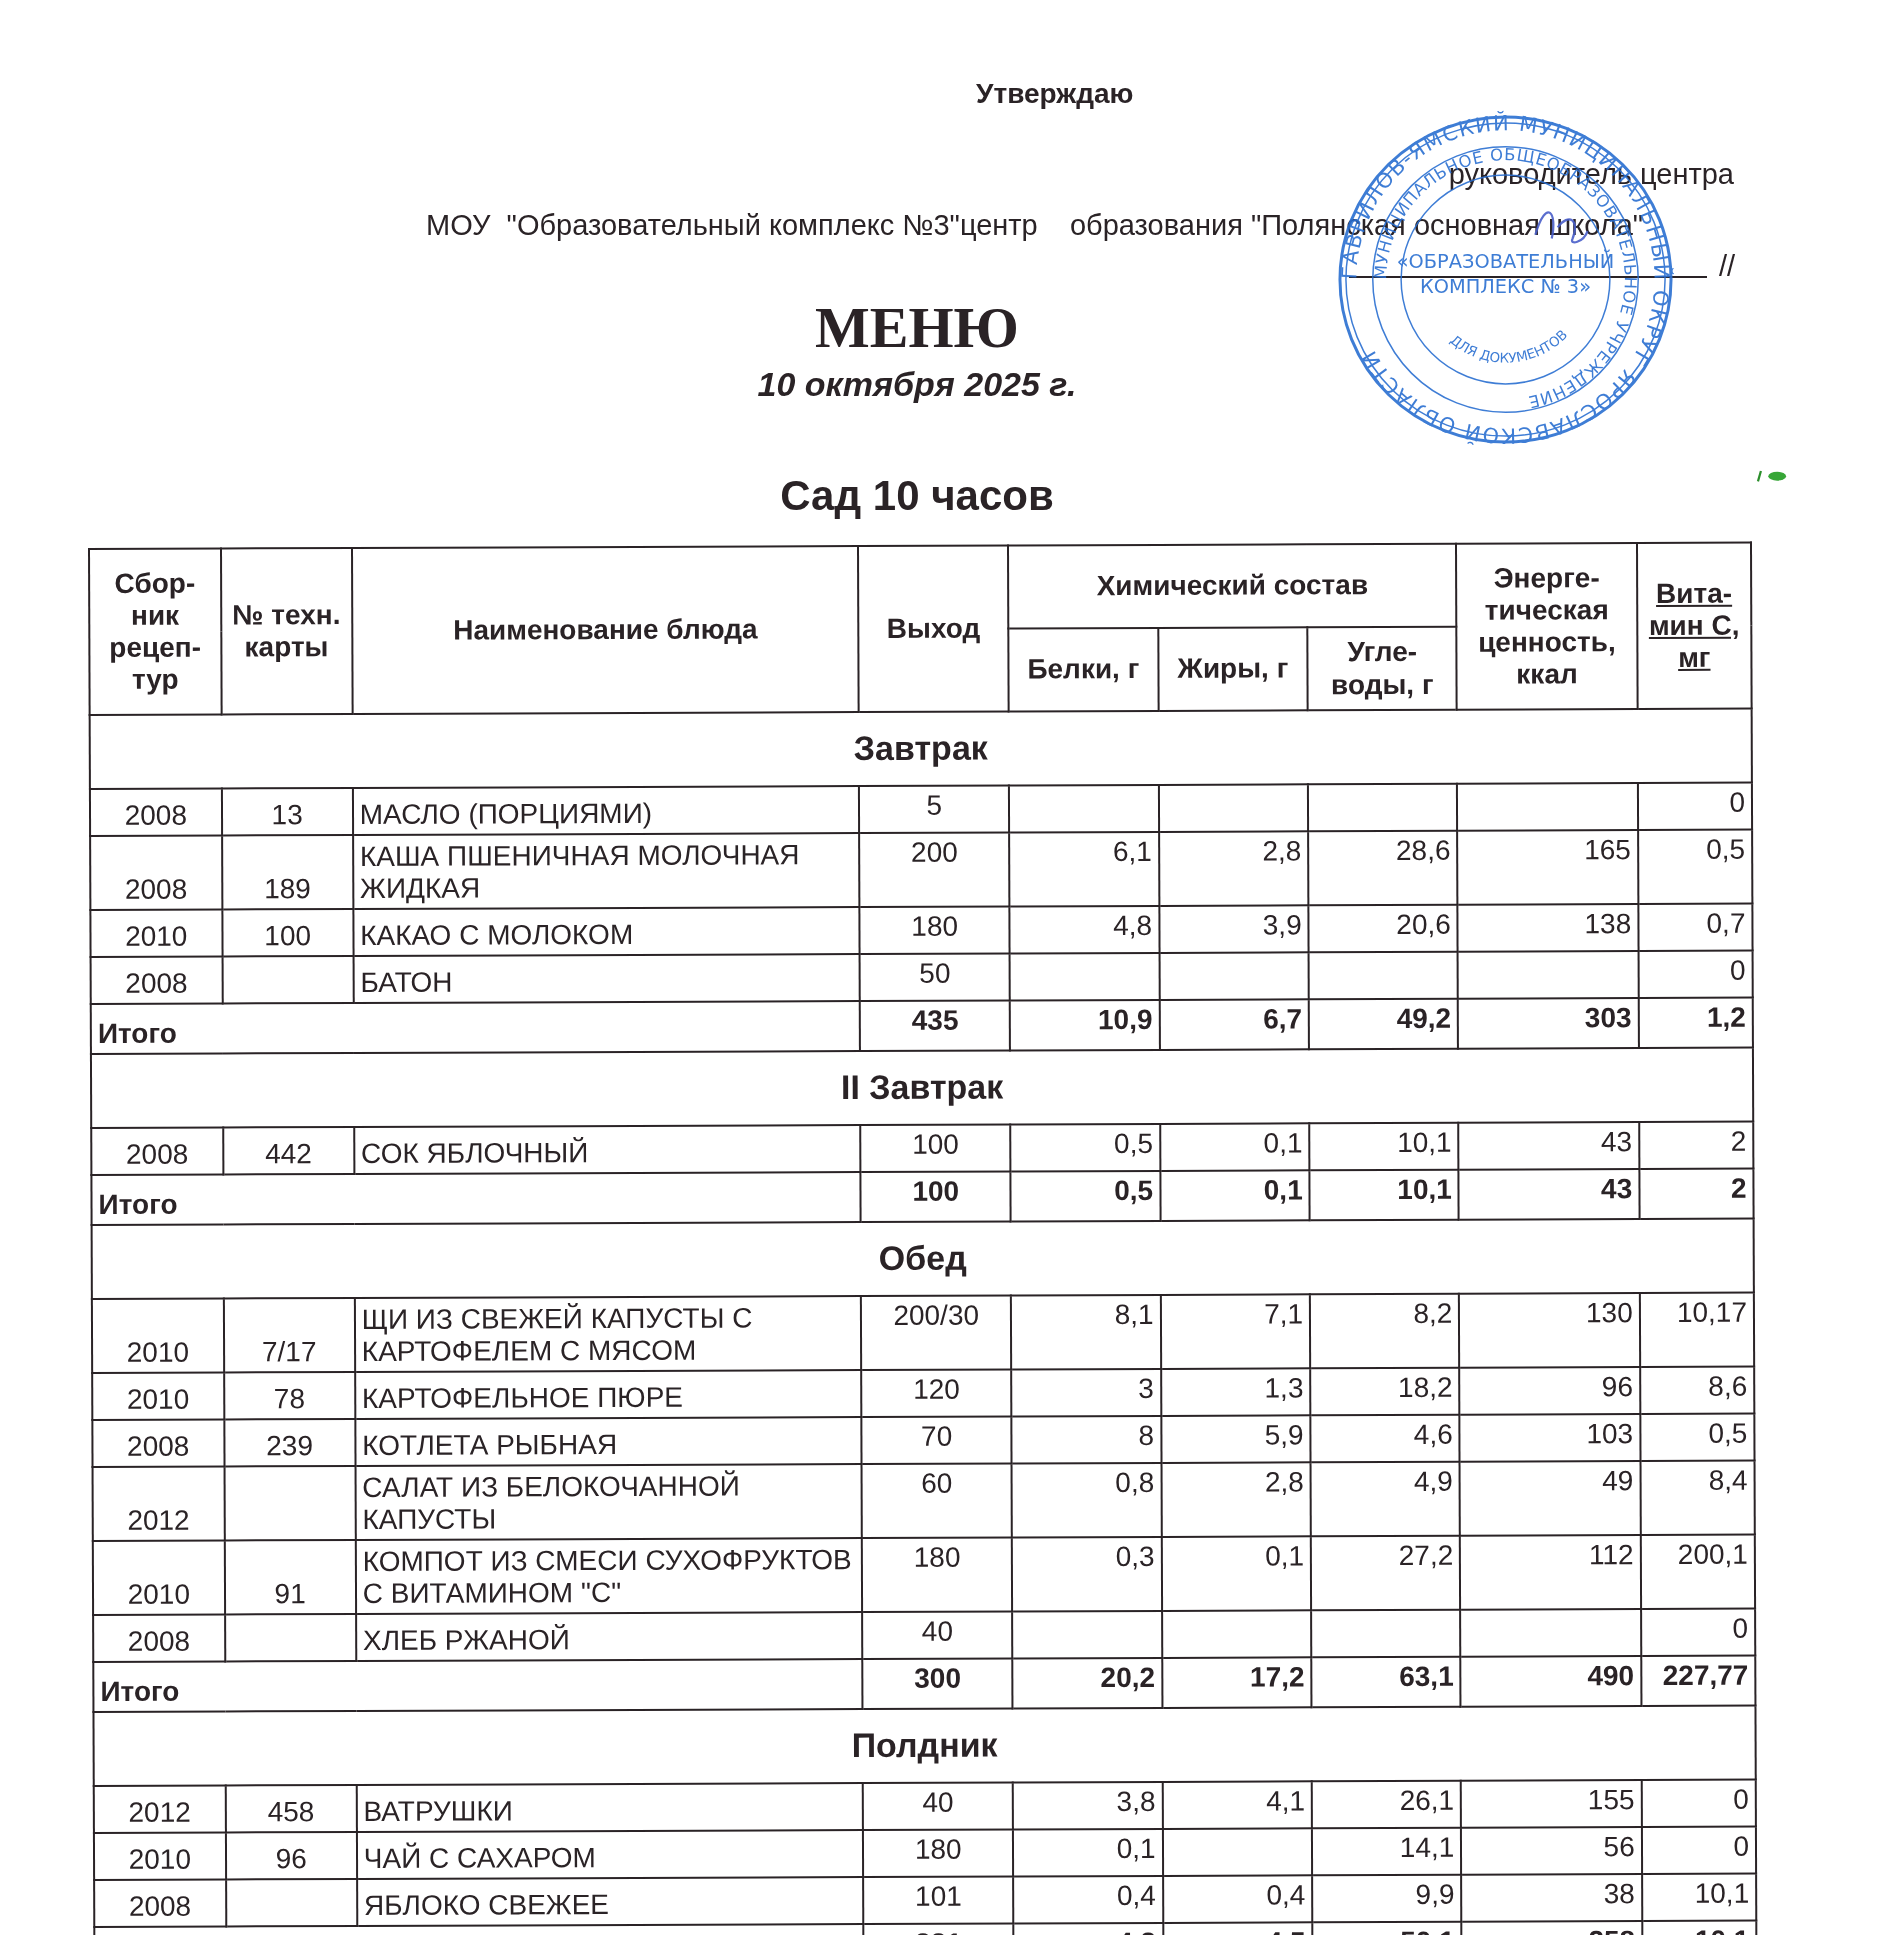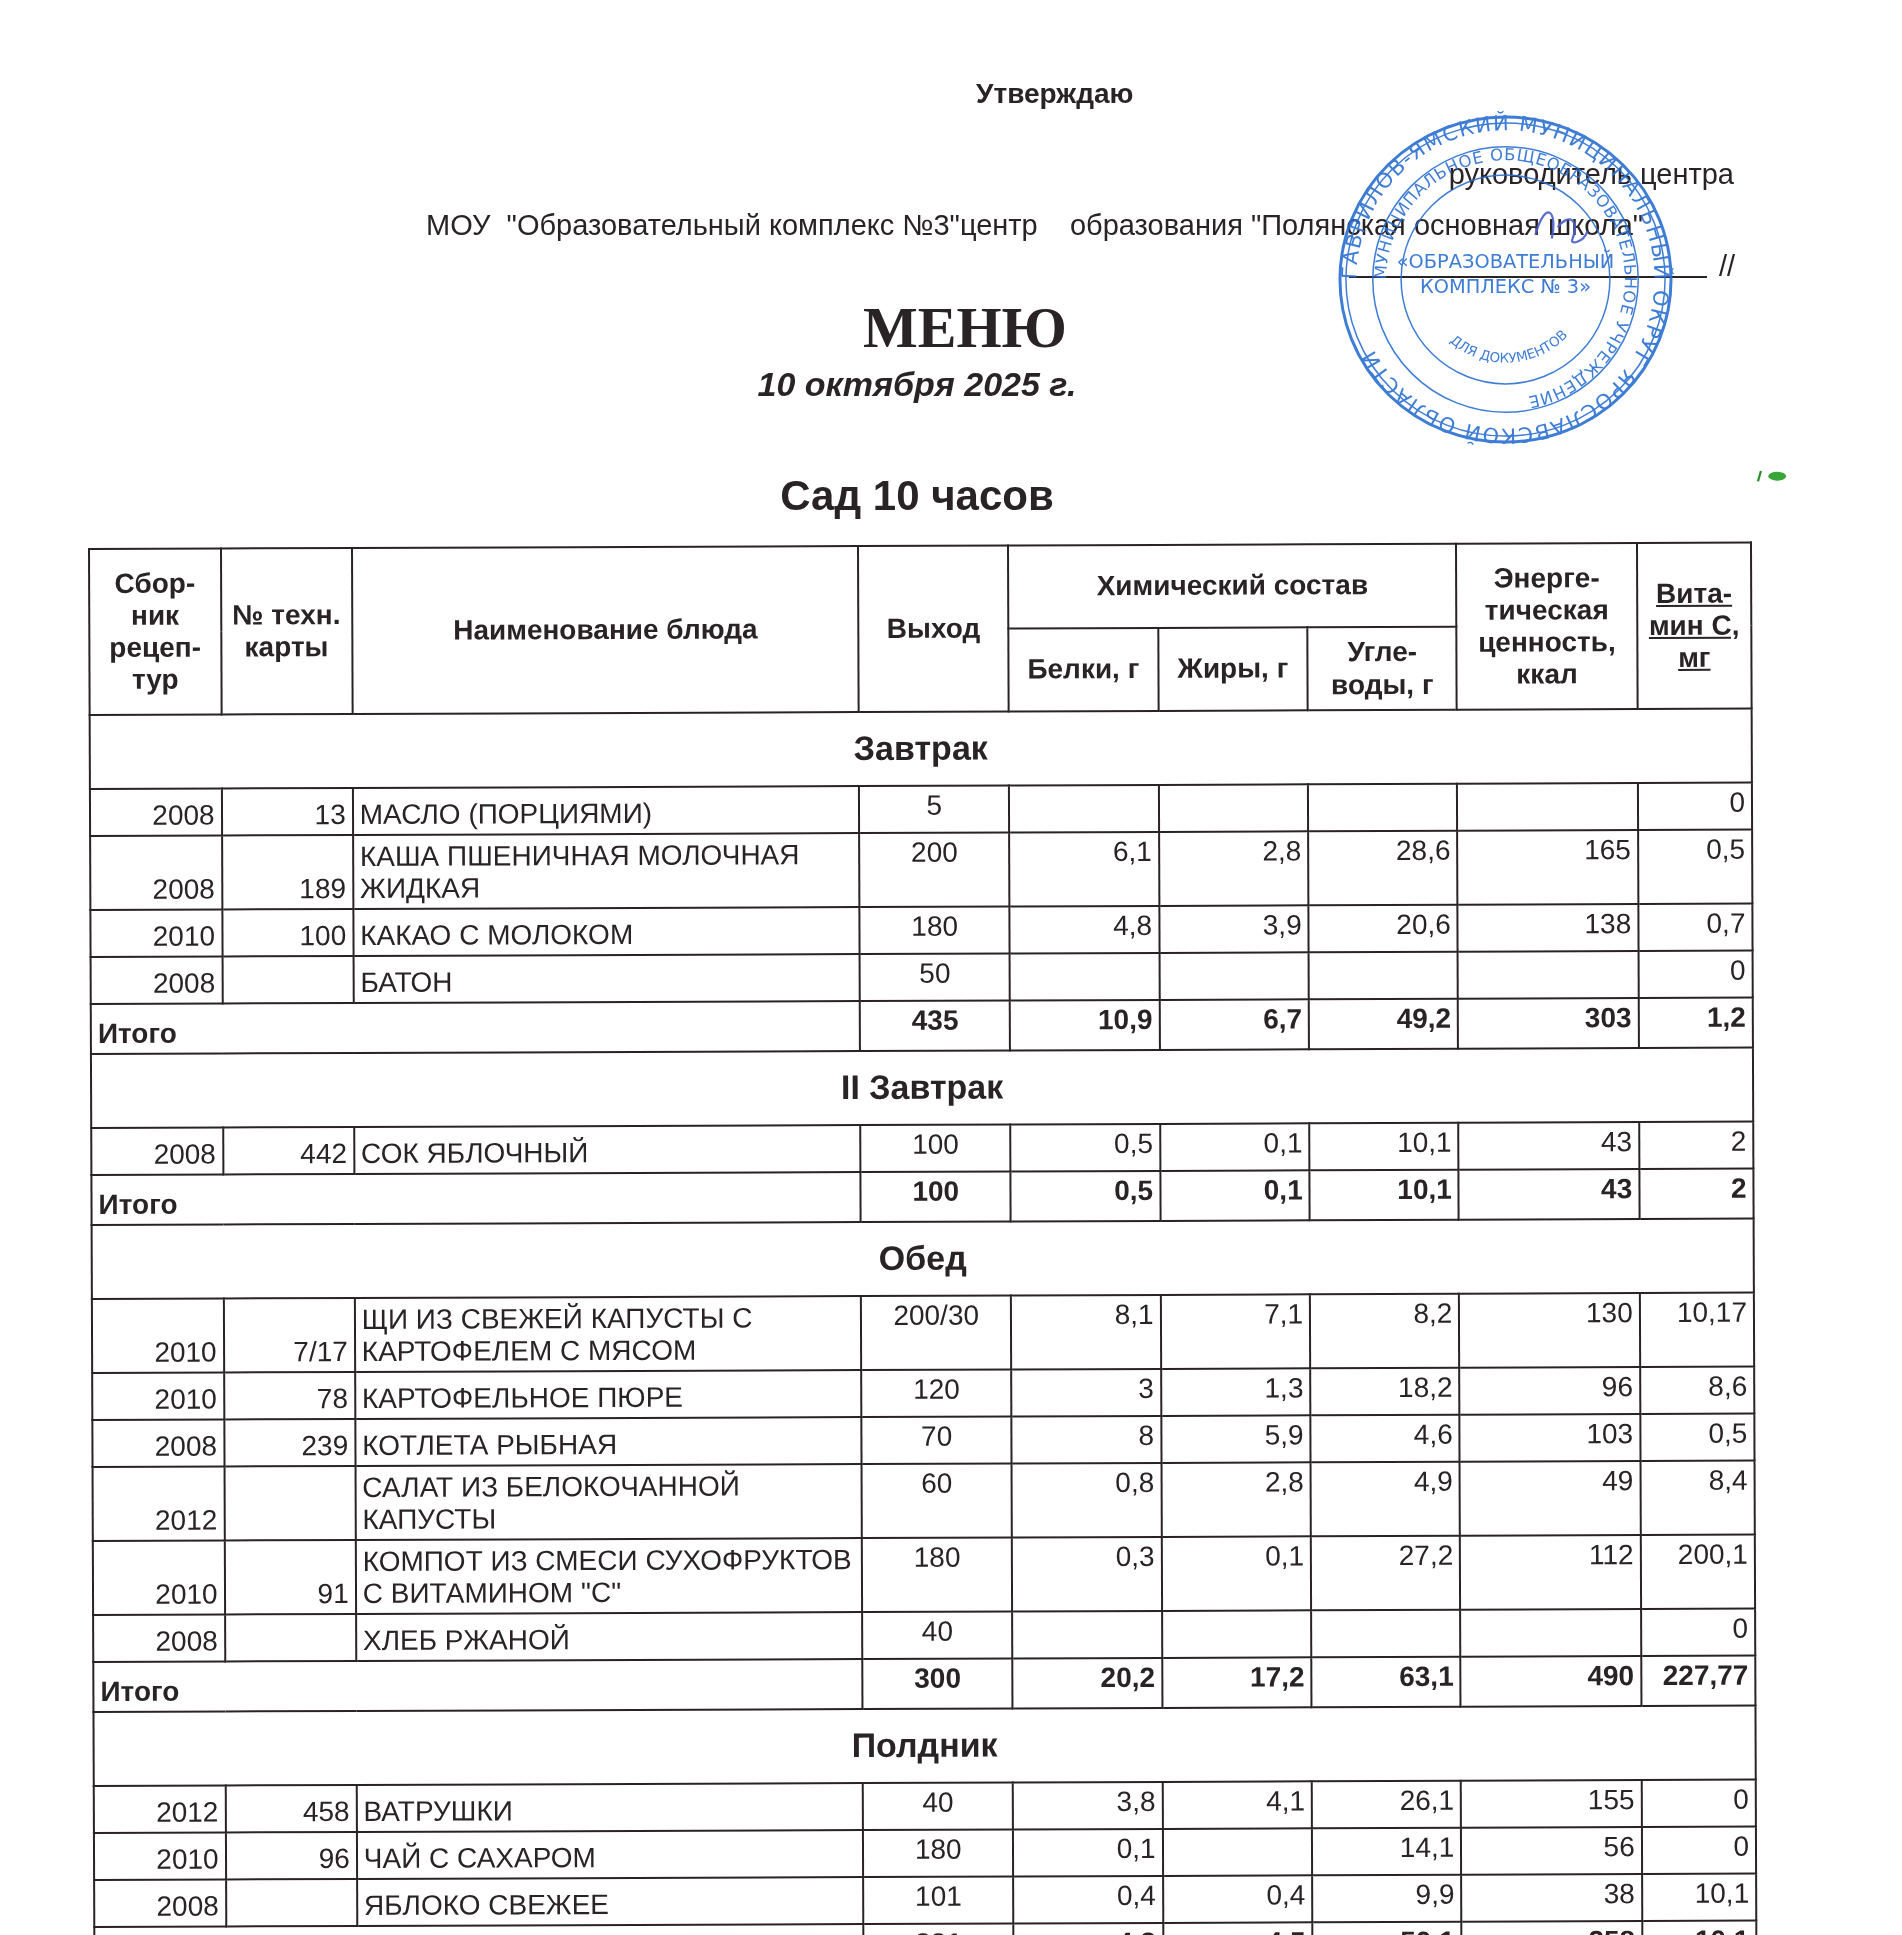--- a/index.html
+++ b/index.html
@@ -19,21 +19,21 @@
     .sign-line {
       position: absolute; left: 1349px; top: 276px; width: 358px; height: 0;
       border-top: 2.2px solid #2a2326;
     }
     .sign-slash {
       position: absolute; left: 1719px; top: 250px; font-size: 29px;
     }
     .title {
       position: absolute; left: 0; width: 1834px; text-align: center;
     }
-    .title-menu { top: 294px; font-family: "Liberation Serif", serif; font-size: 58px; font-weight: bold; margin-left: 48px; }
+    .title-menu { top: 294px; font-family: "Liberation Serif", serif; font-size: 58px; font-weight: bold; }
     .title-date { top: 365px; font-size: 34px; font-weight: bold; font-style: italic; }
     .title-group { top: 472px; font-size: 42px; font-weight: bold; }
 
     .stamp {
       position: absolute; left: 1334px; top: 108px; width: 343px; height: 343px;
       pointer-events: none; opacity: 0.9;
     }
     .green-mark { position: absolute; left: 1755px; top: 468px; width: 37px; height: 16.4px; }
 
     table.menu {
@@ -44,21 +44,21 @@
       border: 2.2px solid #2a2326; font-size: 28px; padding: 3px 6px; line-height: 1.15;
     }
     table.menu th { font-weight: bold; text-align: center; vertical-align: middle; }
     .c-coll { width: 119px; }
     .c-tech { width: 119px; margin-left: 20px; }
     .c-name { width: 507px; }
     .c-out { width: 138px; }
     .c-num { width: 138px; }
     .c-kcal { width: 168px; }
     .c-vit { width: 101px; text-decoration: underline; }
-    td.center { text-align: right; vertical-align: bottom; }
+    td.center { text-align: center; vertical-align: bottom; }
     td.left { text-align: left; vertical-align: bottom; }
     td.num { text-align: right; vertical-align: top; }
     td.out { text-align: center; vertical-align: top; }
     tr.section td { text-align: center; font-weight: bold; font-size: 34px; height: 66px; vertical-align: middle; }
     tr.total td { font-weight: bold; }
     tr.total td.label { vertical-align: bottom; text-align: left; }
     tr.item td { height: 39px; }
     tr.item.tall td { height: 66px; }
   </style>
 </head>

